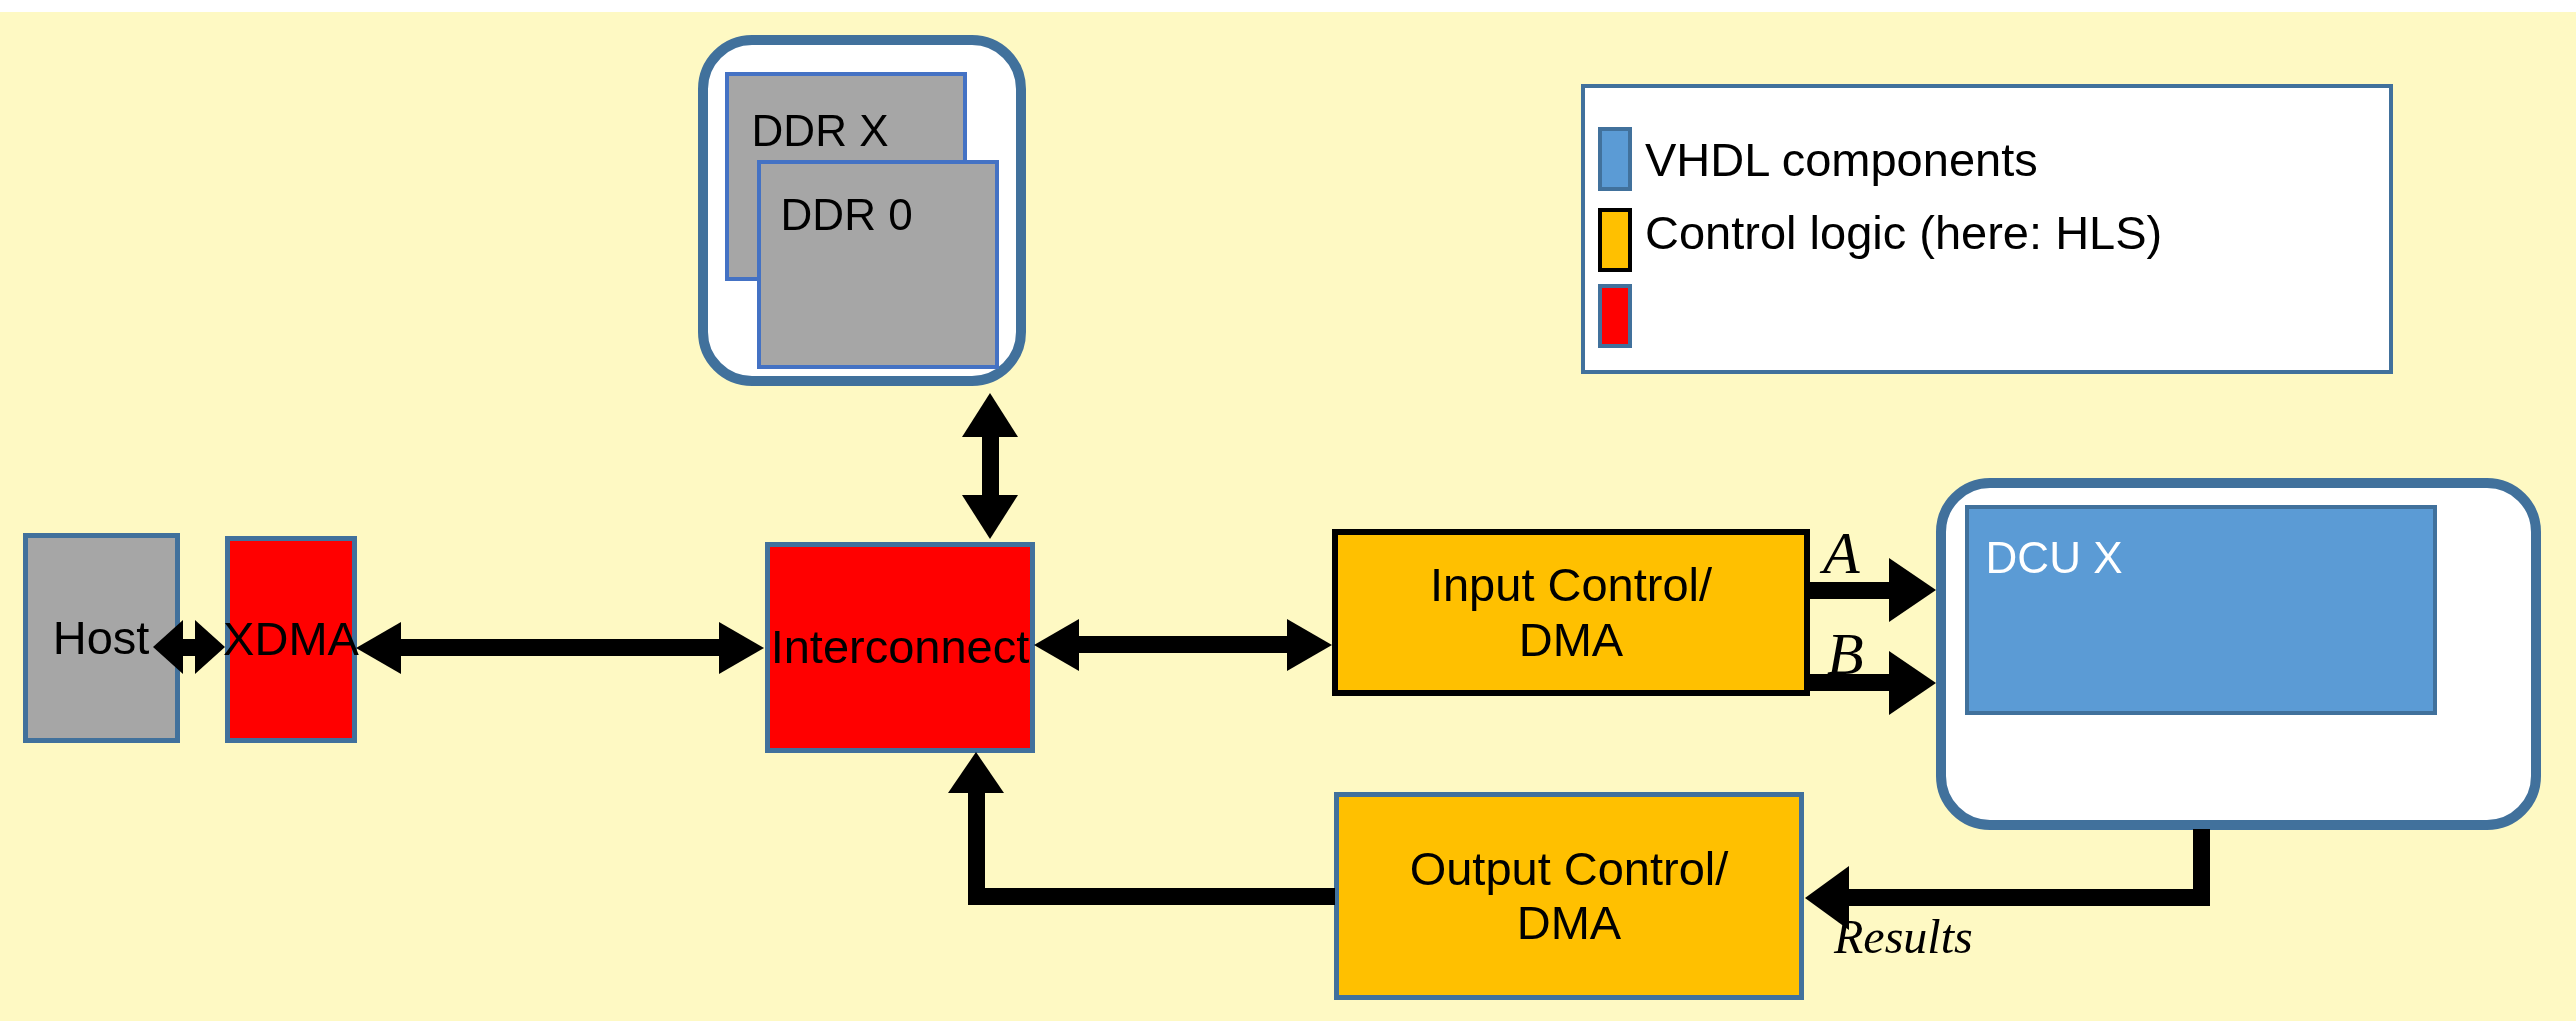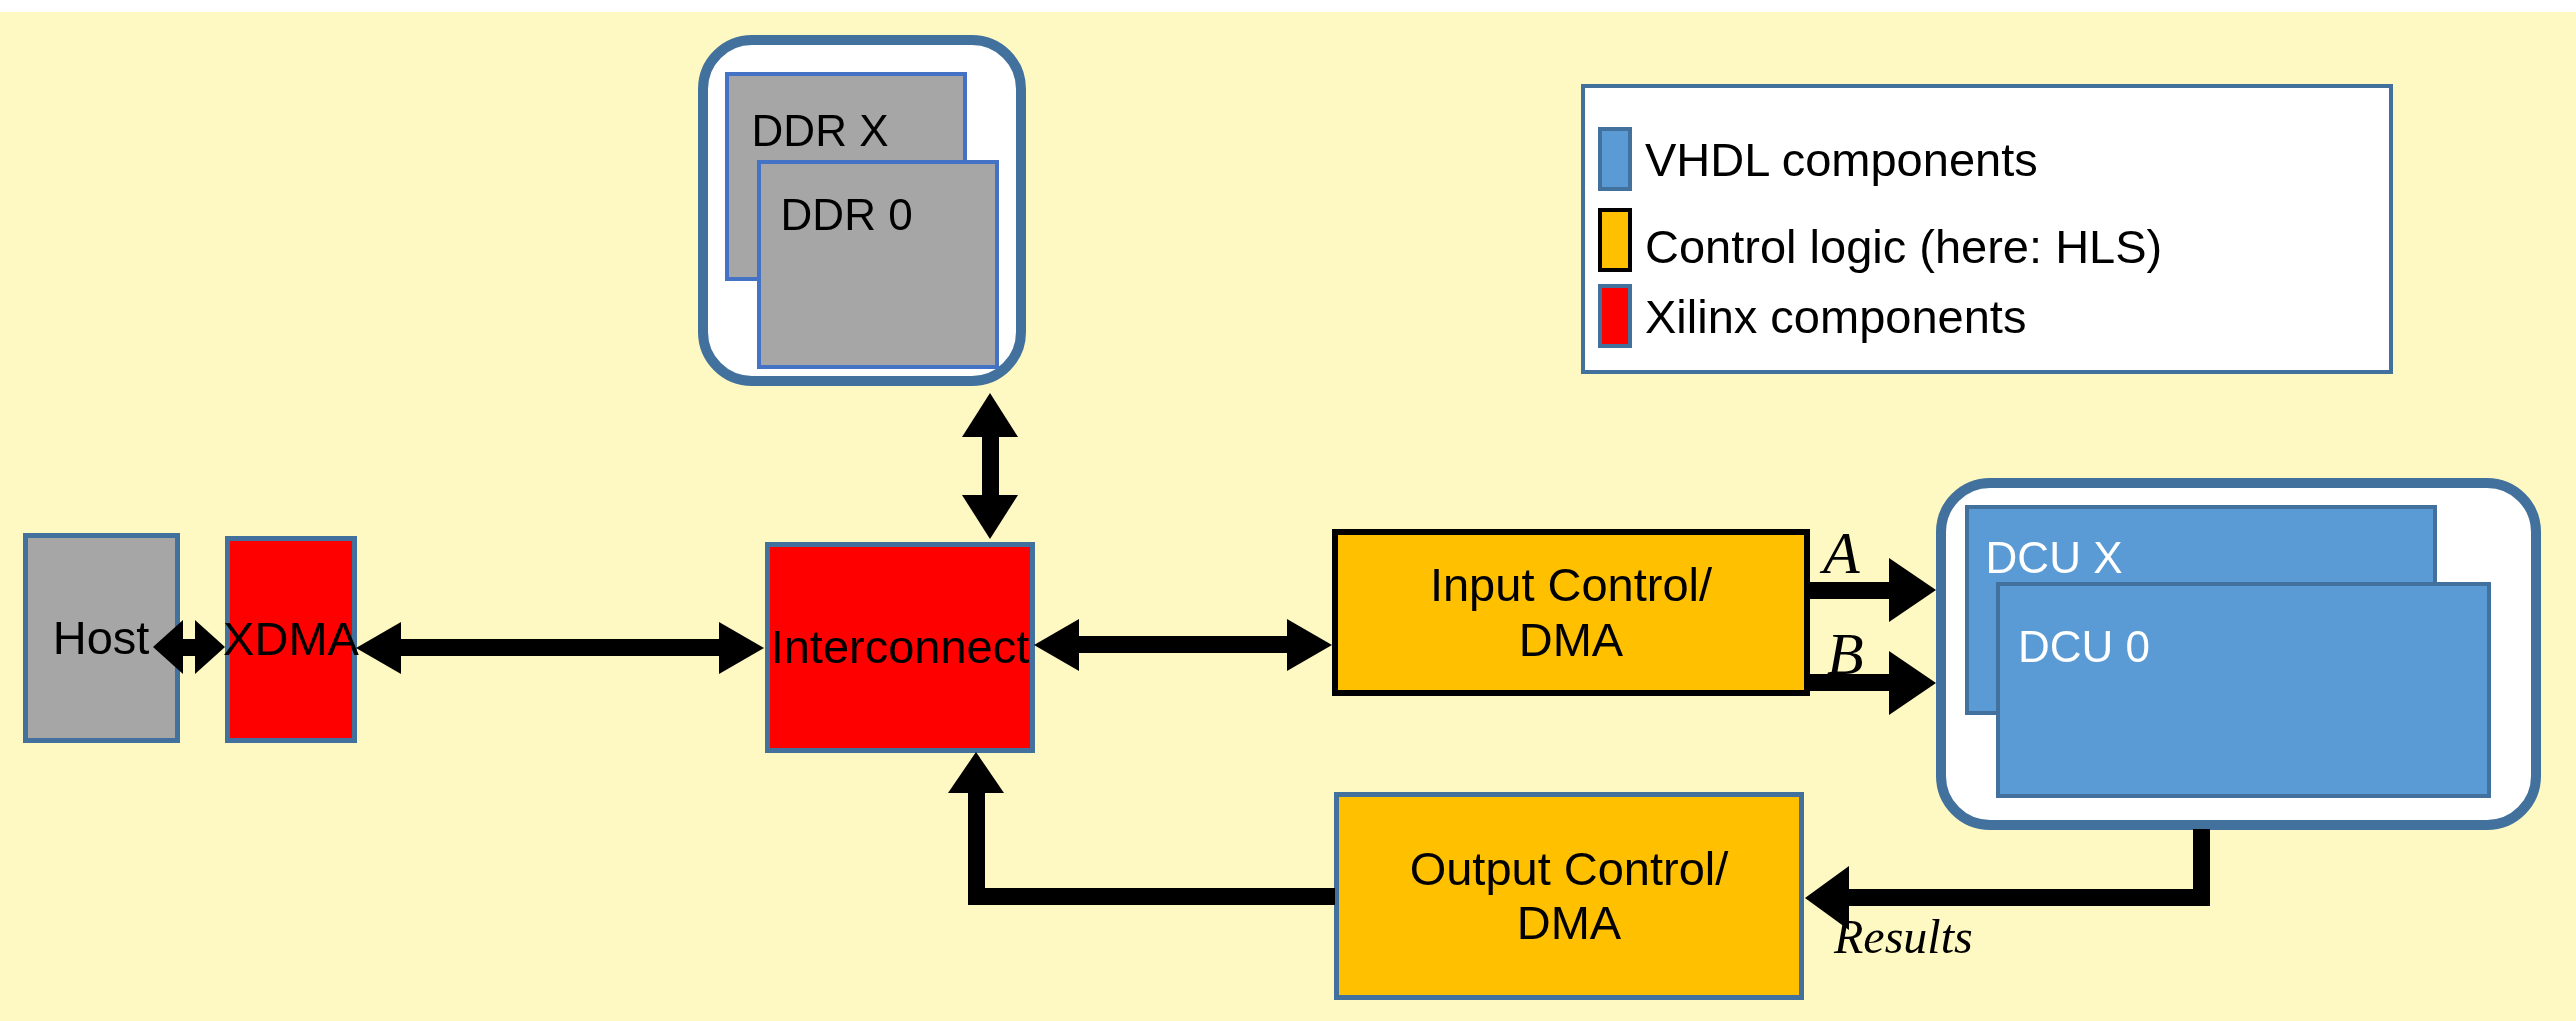--- a/index.html
+++ b/index.html
@@ -30,23 +30,22 @@
     <span>DDR X</span>
   </div>
   <div class="tagbox" style="left: 757px; top: 148px; width: 242px; height: 209px; border: 4.5px solid rgb(68, 114, 196); padding: 29px 0px 0px 19.6px; background-color: rgb(166, 166, 166);">
     <span>DDR 0</span>
   </div>
 
   <div class="legend" style="left:1581px;top:72px;width:812px;height:290px;"></div>
   <div class="swatch" style="left: 1598px; top: 115px; border: 4.5px solid rgb(65, 113, 156); background-color: rgb(91, 155, 213);"></div>
   <div class="legend-label" style="left:1645px;top:115px;width:725px;">VHDL components</div>
   <div class="swatch" style="left: 1598px; top: 196px; border: 4.5px solid rgb(0, 0, 0); background-color: rgb(255, 192, 0);"></div>
-  <div class="legend-label" style="left:1645px;top:202px;width:725px;text-align:right;">Control logic (here: HLS)</div>
+  <div class="legend-label" style="left:1645px;top:188px;width:725px;text-align:right;">Control logic (here: HLS)</div>
   <div class="swatch" style="left: 1598px; top: 272px; border: 4.5px solid rgb(65, 113, 156); background-color: rgb(255, 0, 0);"></div>
-  <div class="legend-label" style="left:1645px;top:272px;width:725px;">Xilinx components</div>
 
   <div class="block" style="left: 22.6px; top: 521px; width: 157px; height: 210px; border: 5.3px solid rgb(65, 113, 156); background-color: rgb(166, 166, 166);">
     <span>Host</span>
   </div>
 
   <div class="block" style="left: 225px; top: 524px; width: 132px; height: 207px; border: 5.3px solid rgb(65, 113, 156); background-color: rgb(255, 0, 0);">
     <span>XDMA</span>
   </div>
 
   <div class="block" style="left: 765px; top: 530px; width: 270px; height: 211px; border: 5.3px solid rgb(65, 113, 156); background-color: rgb(255, 0, 0);">
@@ -59,23 +58,20 @@
   </div>
 
   <div class="block" style="left: 1334px; top: 780px; width: 470px; height: 208px; border: 5.3px solid rgb(65, 113, 156); background-color: rgb(255, 192, 0);">
     <span>Output Control/</span>
     <span>DMA</span>
   </div>
 
   <div class="cluster" style="left:1936px;top:466px;width:605px;height:352px;"></div>
   <div class="tagbox" style="left: 1965px; top: 493px; width: 472px; height: 210px; border: 4.5px solid rgb(65, 113, 156); padding: 27px 0px 0px 16.6px; color: rgb(255, 255, 255); background-color: rgb(91, 155, 213);">
     <span>DCU X</span>
-  </div>
-  <div class="tagbox" style="left: 1996px; top: 570px; width: 495px; height: 216px; border: 4.5px solid rgb(65, 113, 156); padding: 39px 0px 0px 18px; color: rgb(255, 255, 255); background-color: rgb(91, 155, 213);">
-    <span>DCU 0</span>
   </div>
 
   <div>
     <div class="shaft-h" style="left:178px;top:627px;width:19.6px;"></div>
     <div class="tri" style="left:153px;top:608px;border-top:27px solid transparent;border-bottom:27px solid transparent;border-right:30px solid #000;"></div>
     <div class="tri" style="left:195px;top:608px;border-top:27px solid transparent;border-bottom:27px solid transparent;border-left:30px solid #000;"></div>
   </div>
 
   <div>
     <div class="shaft-h" style="left:399px;top:627px;width:323px;"></div>

